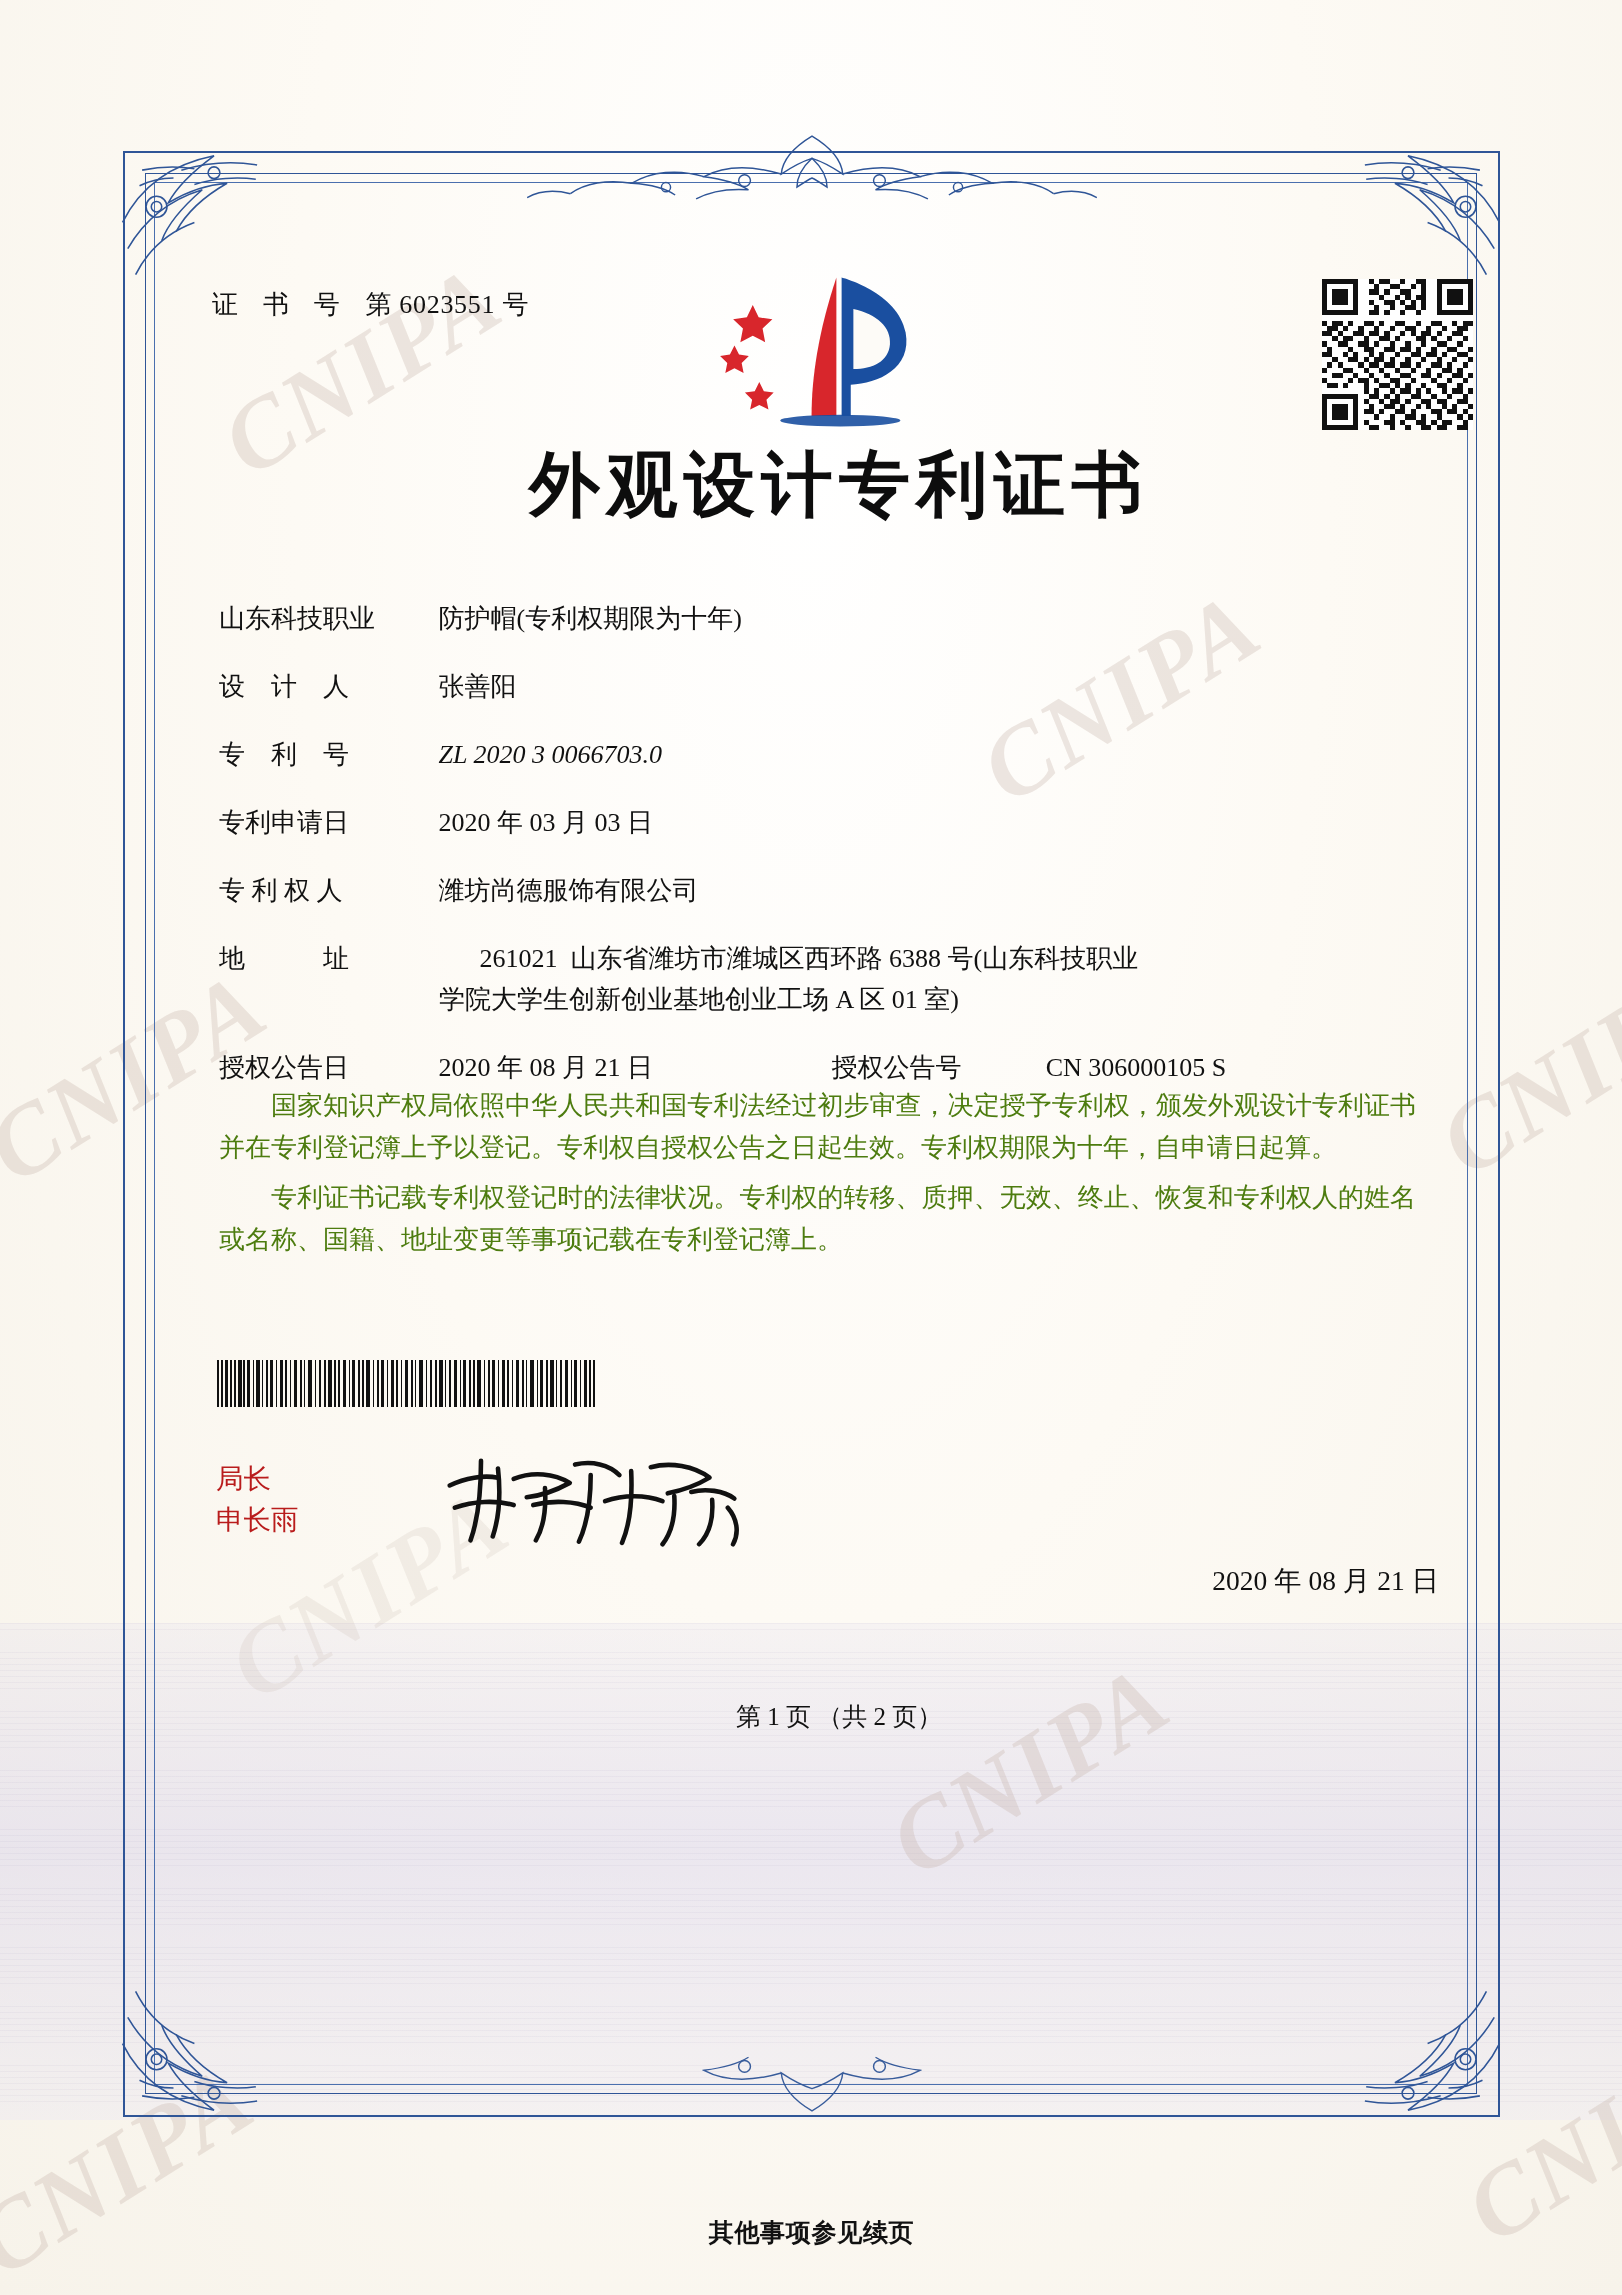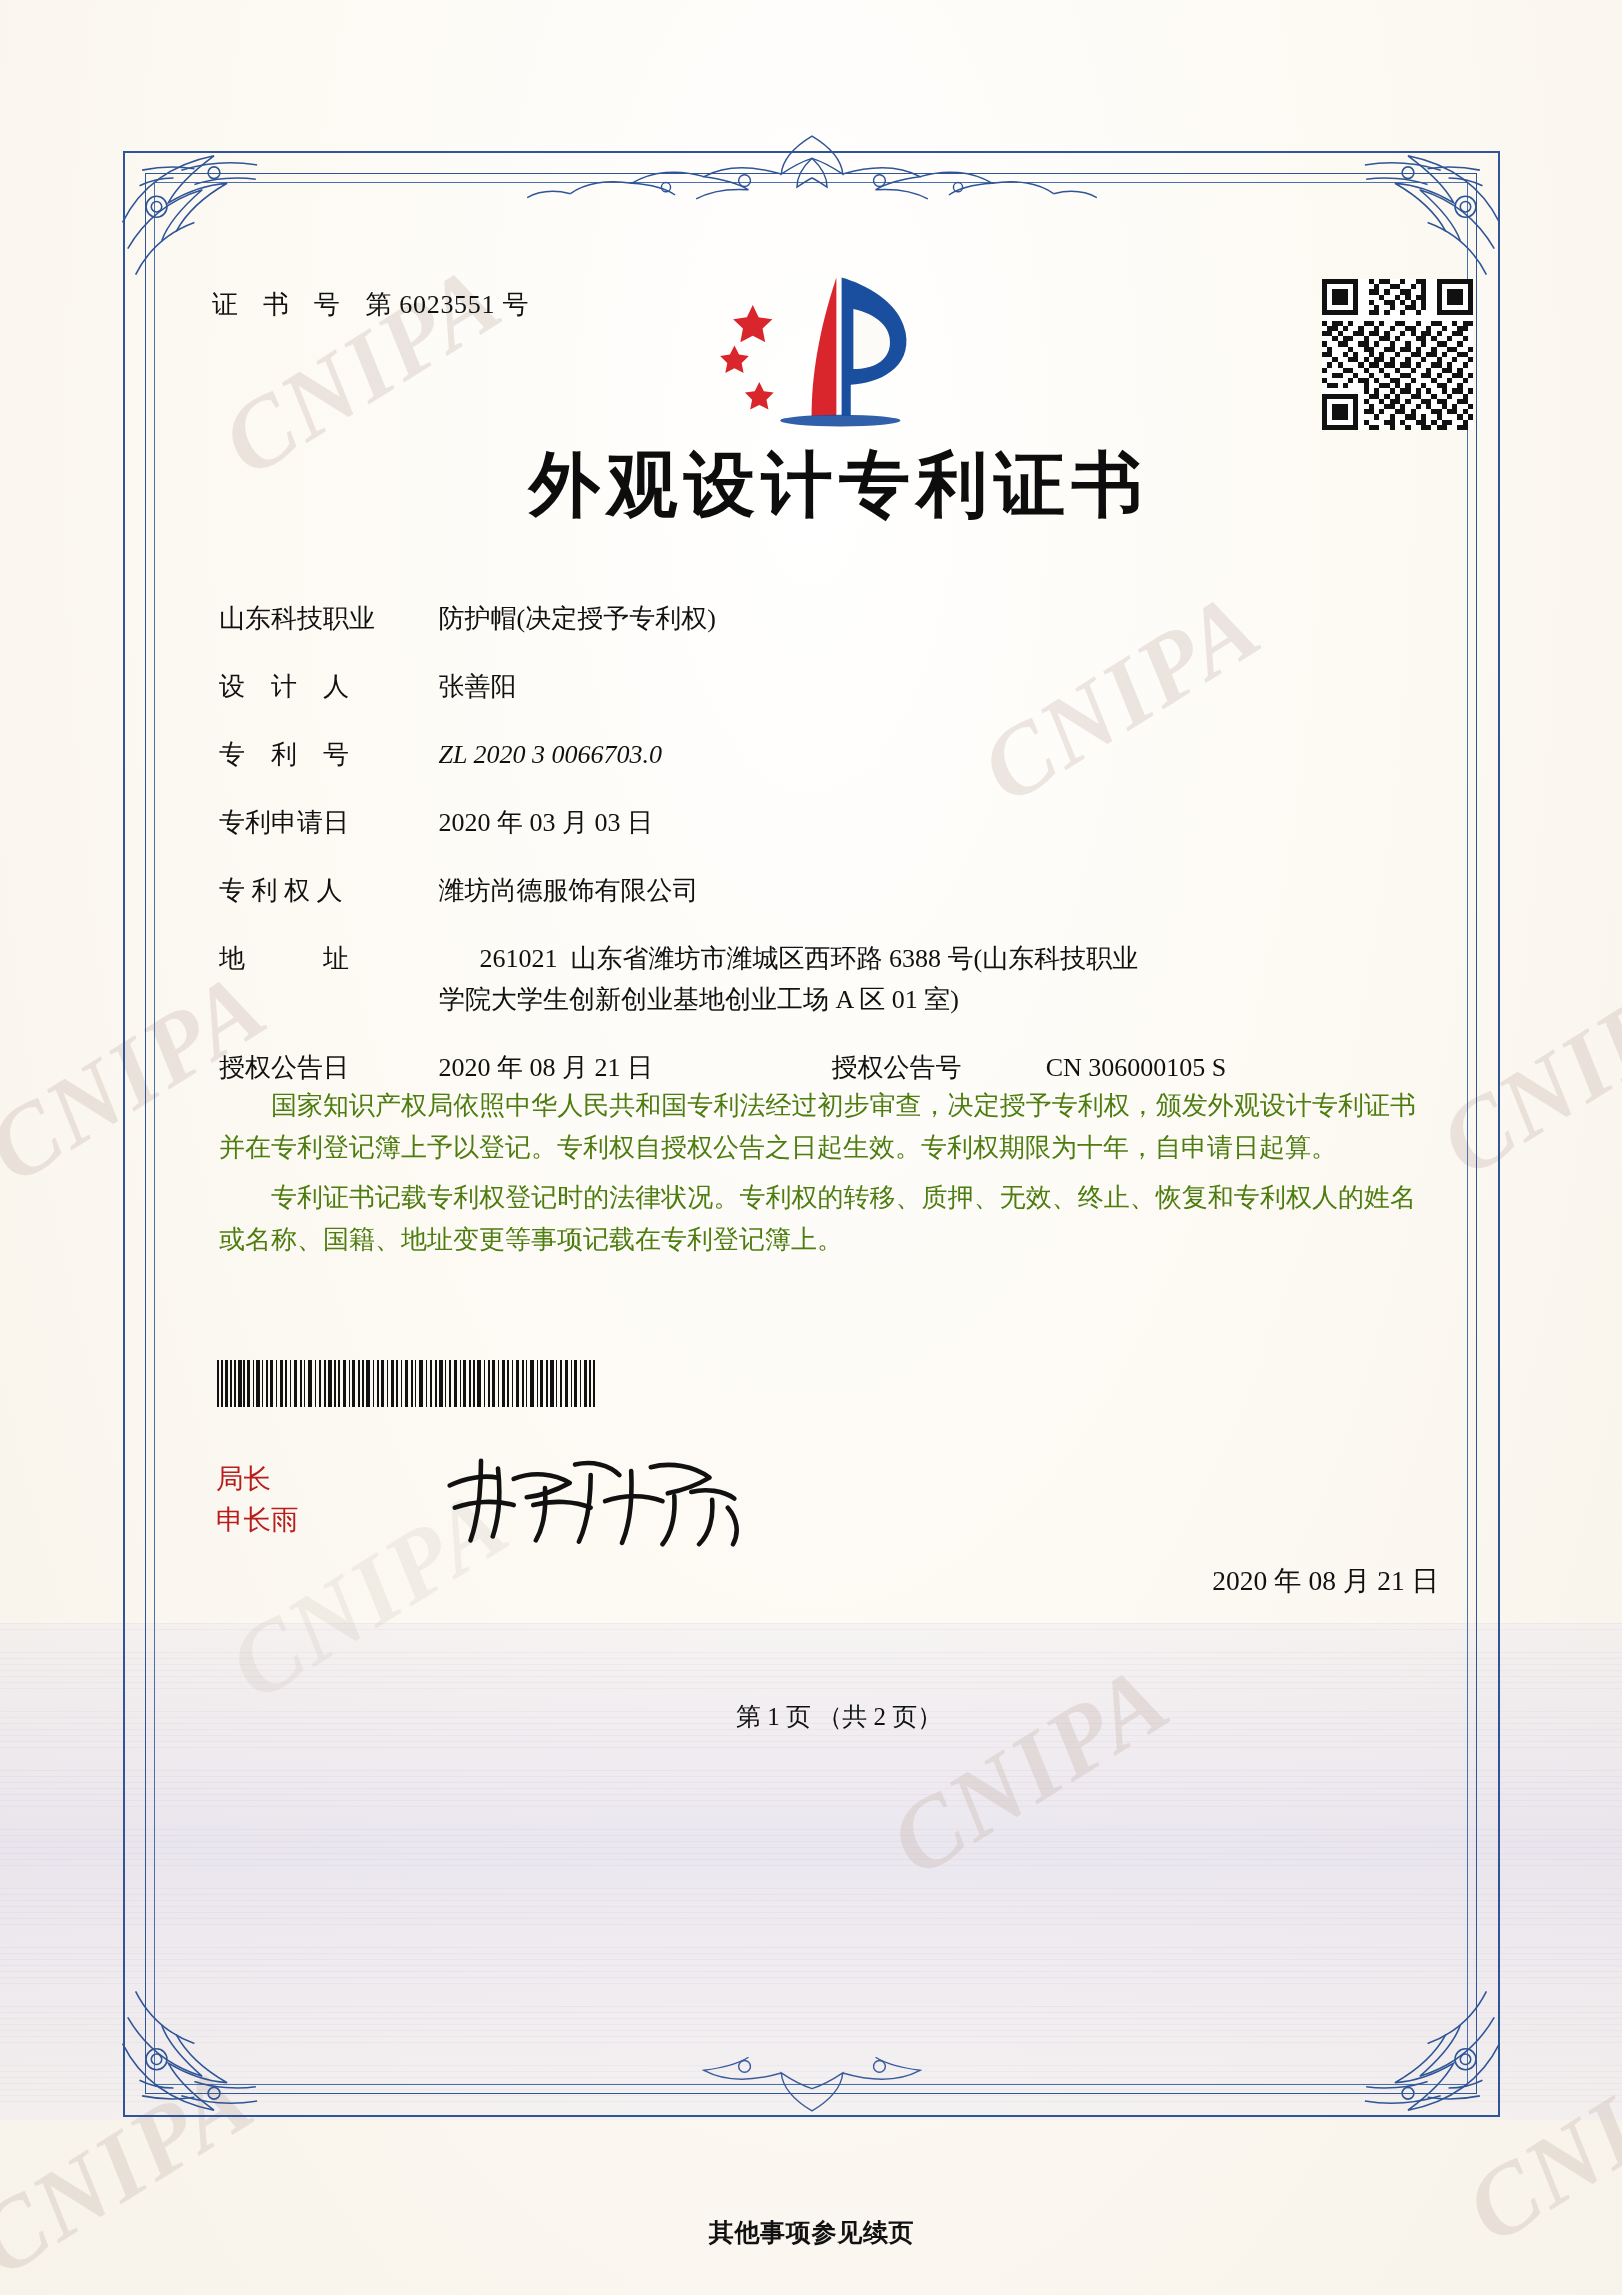--- a/index.html
+++ b/index.html
@@ -630,21 +630,21 @@
         </g>
       </svg>
     </div>
 
     <div class="title">外观设计专利证书</div>
 
     <div class="fields">
 
       <div class="field">
         <div class="label">山东科技职业</div>
-        <div class="value" style="margin-left:-10.5px;">防护帽(决定授予专利权)</div>
+        <div class="value" style="margin-left:-10.5px;">防护帽(专利权期限为十年)</div>
       </div>
 
       <div class="field">
         <div class="label">设　计　人</div>
         <div class="value" style="margin-left:-10.5px;">张善阳</div>
       </div>
 
       <div class="field">
         <div class="label">专　利　号</div>
         <div class="value" style="margin-left:-10.5px;font-style:italic;">ZL 2020 3 0066703.0</div>

